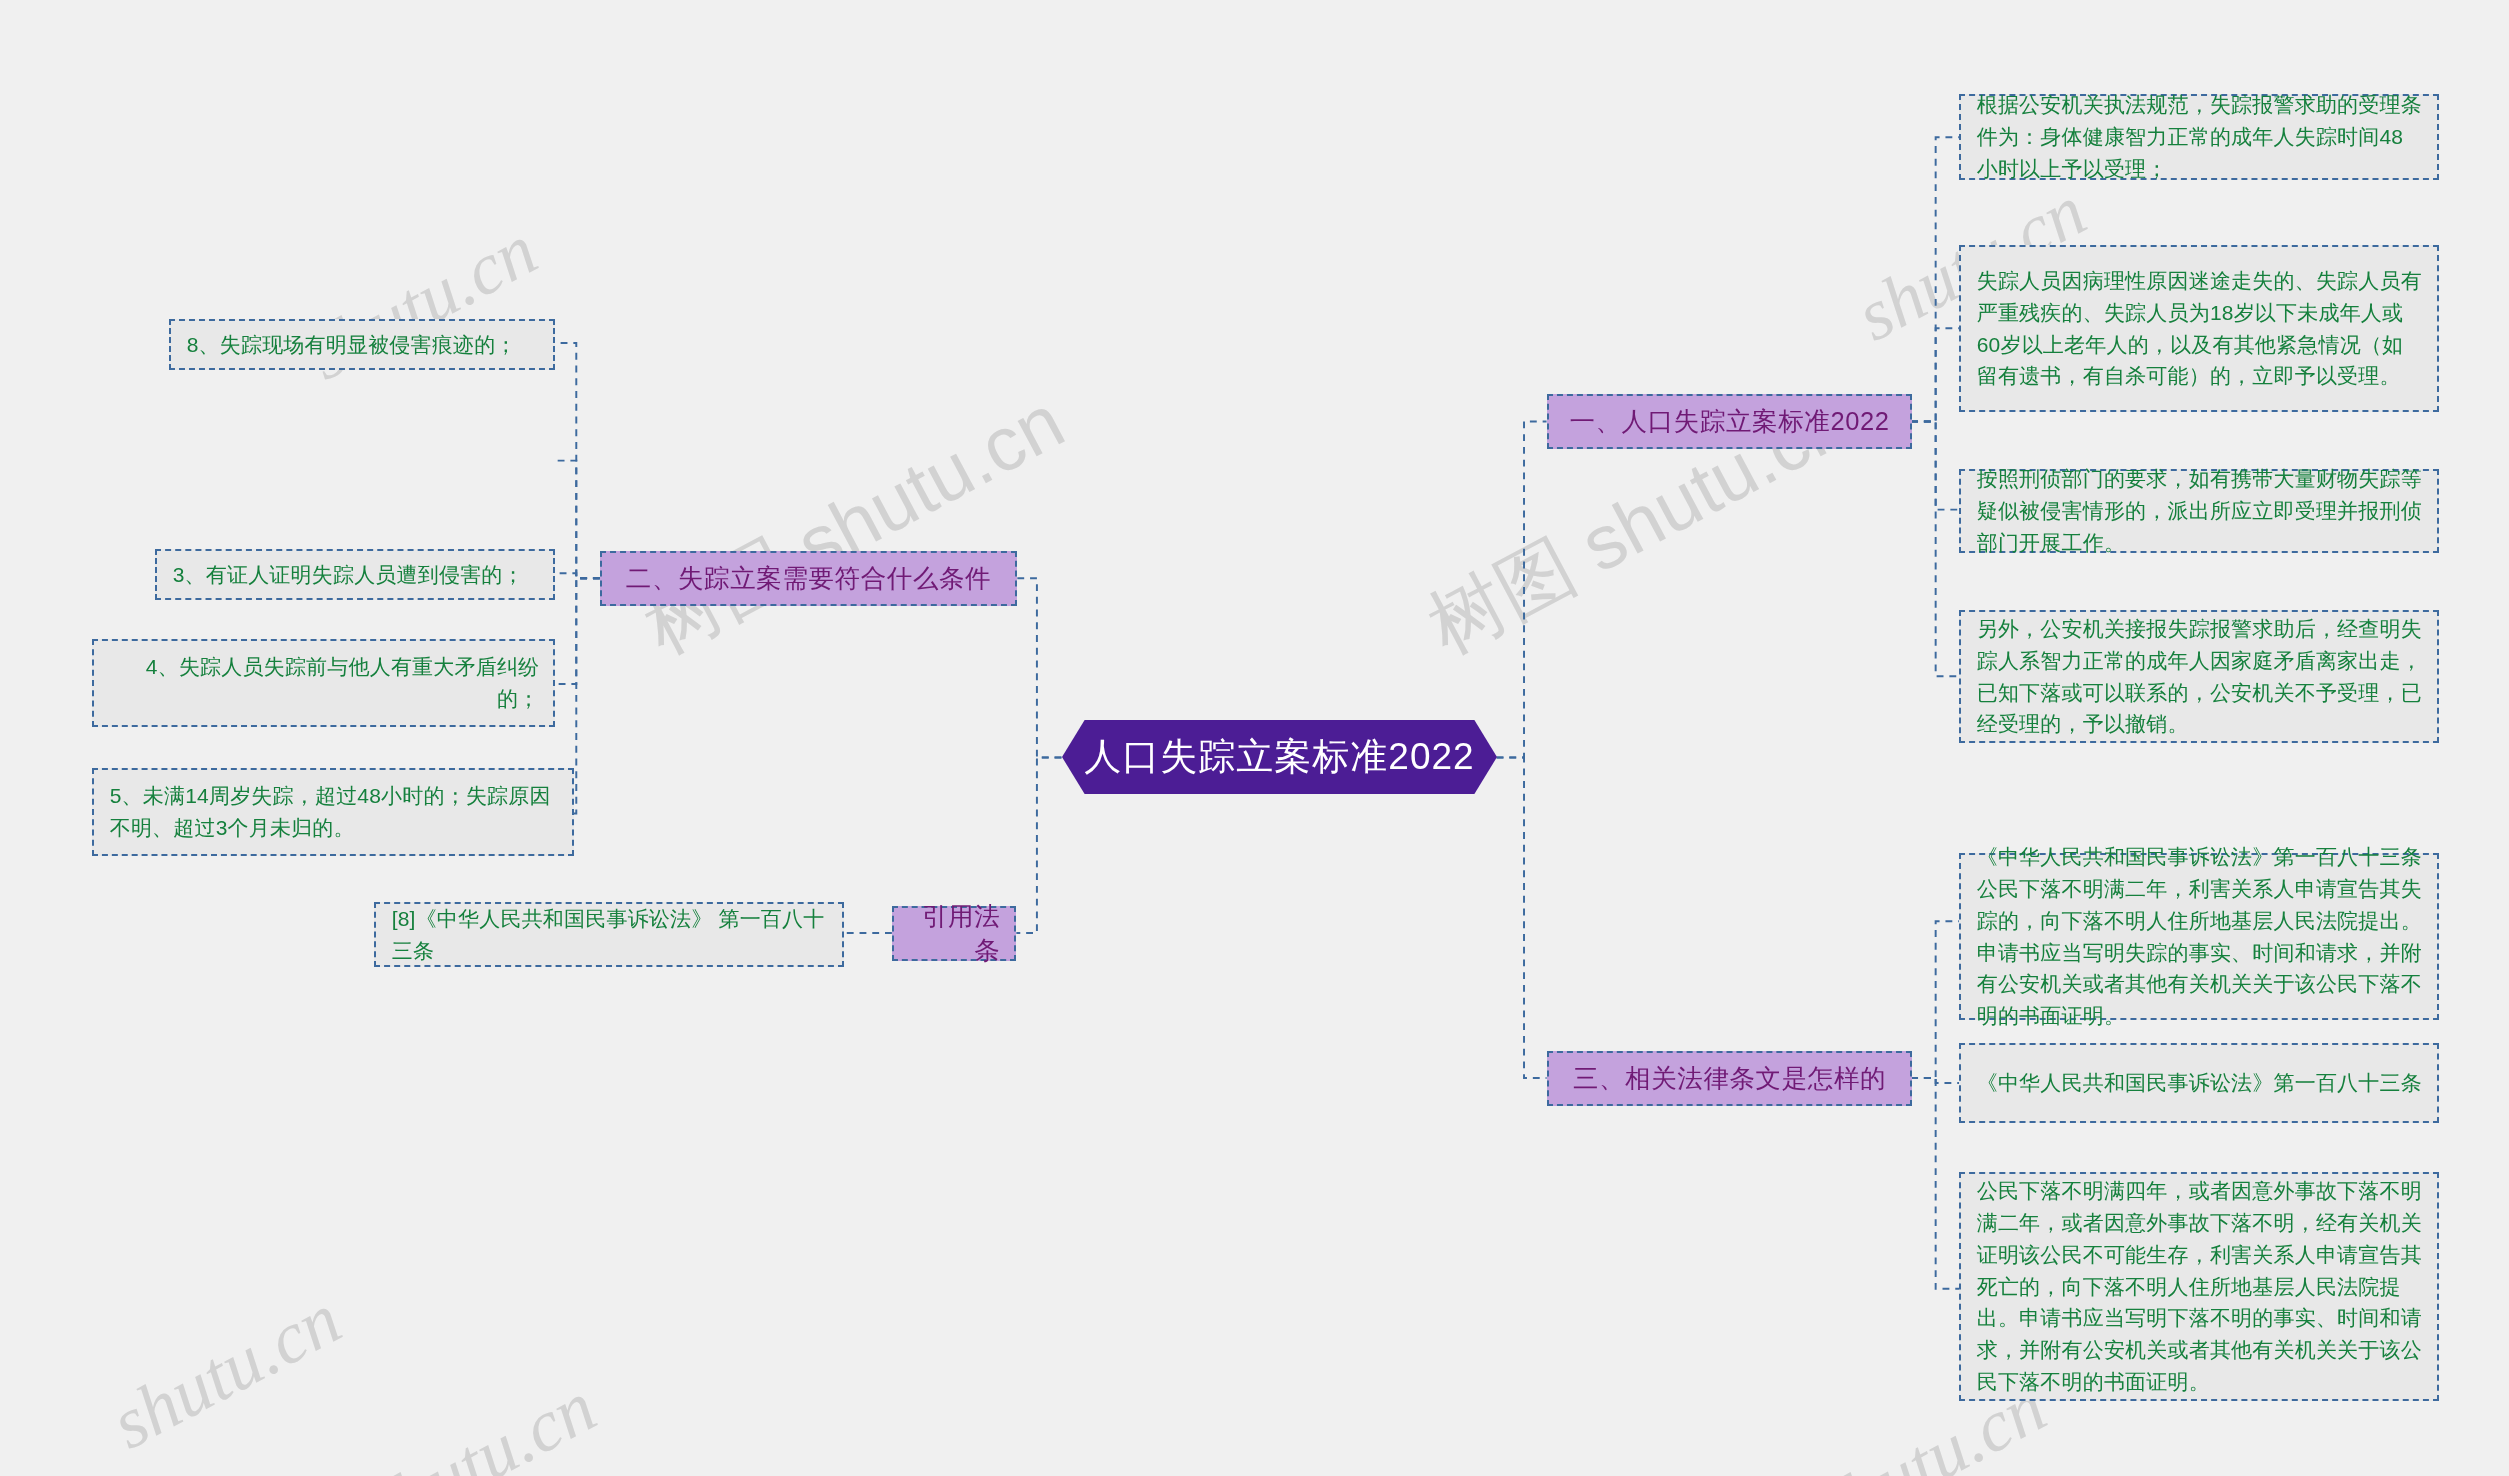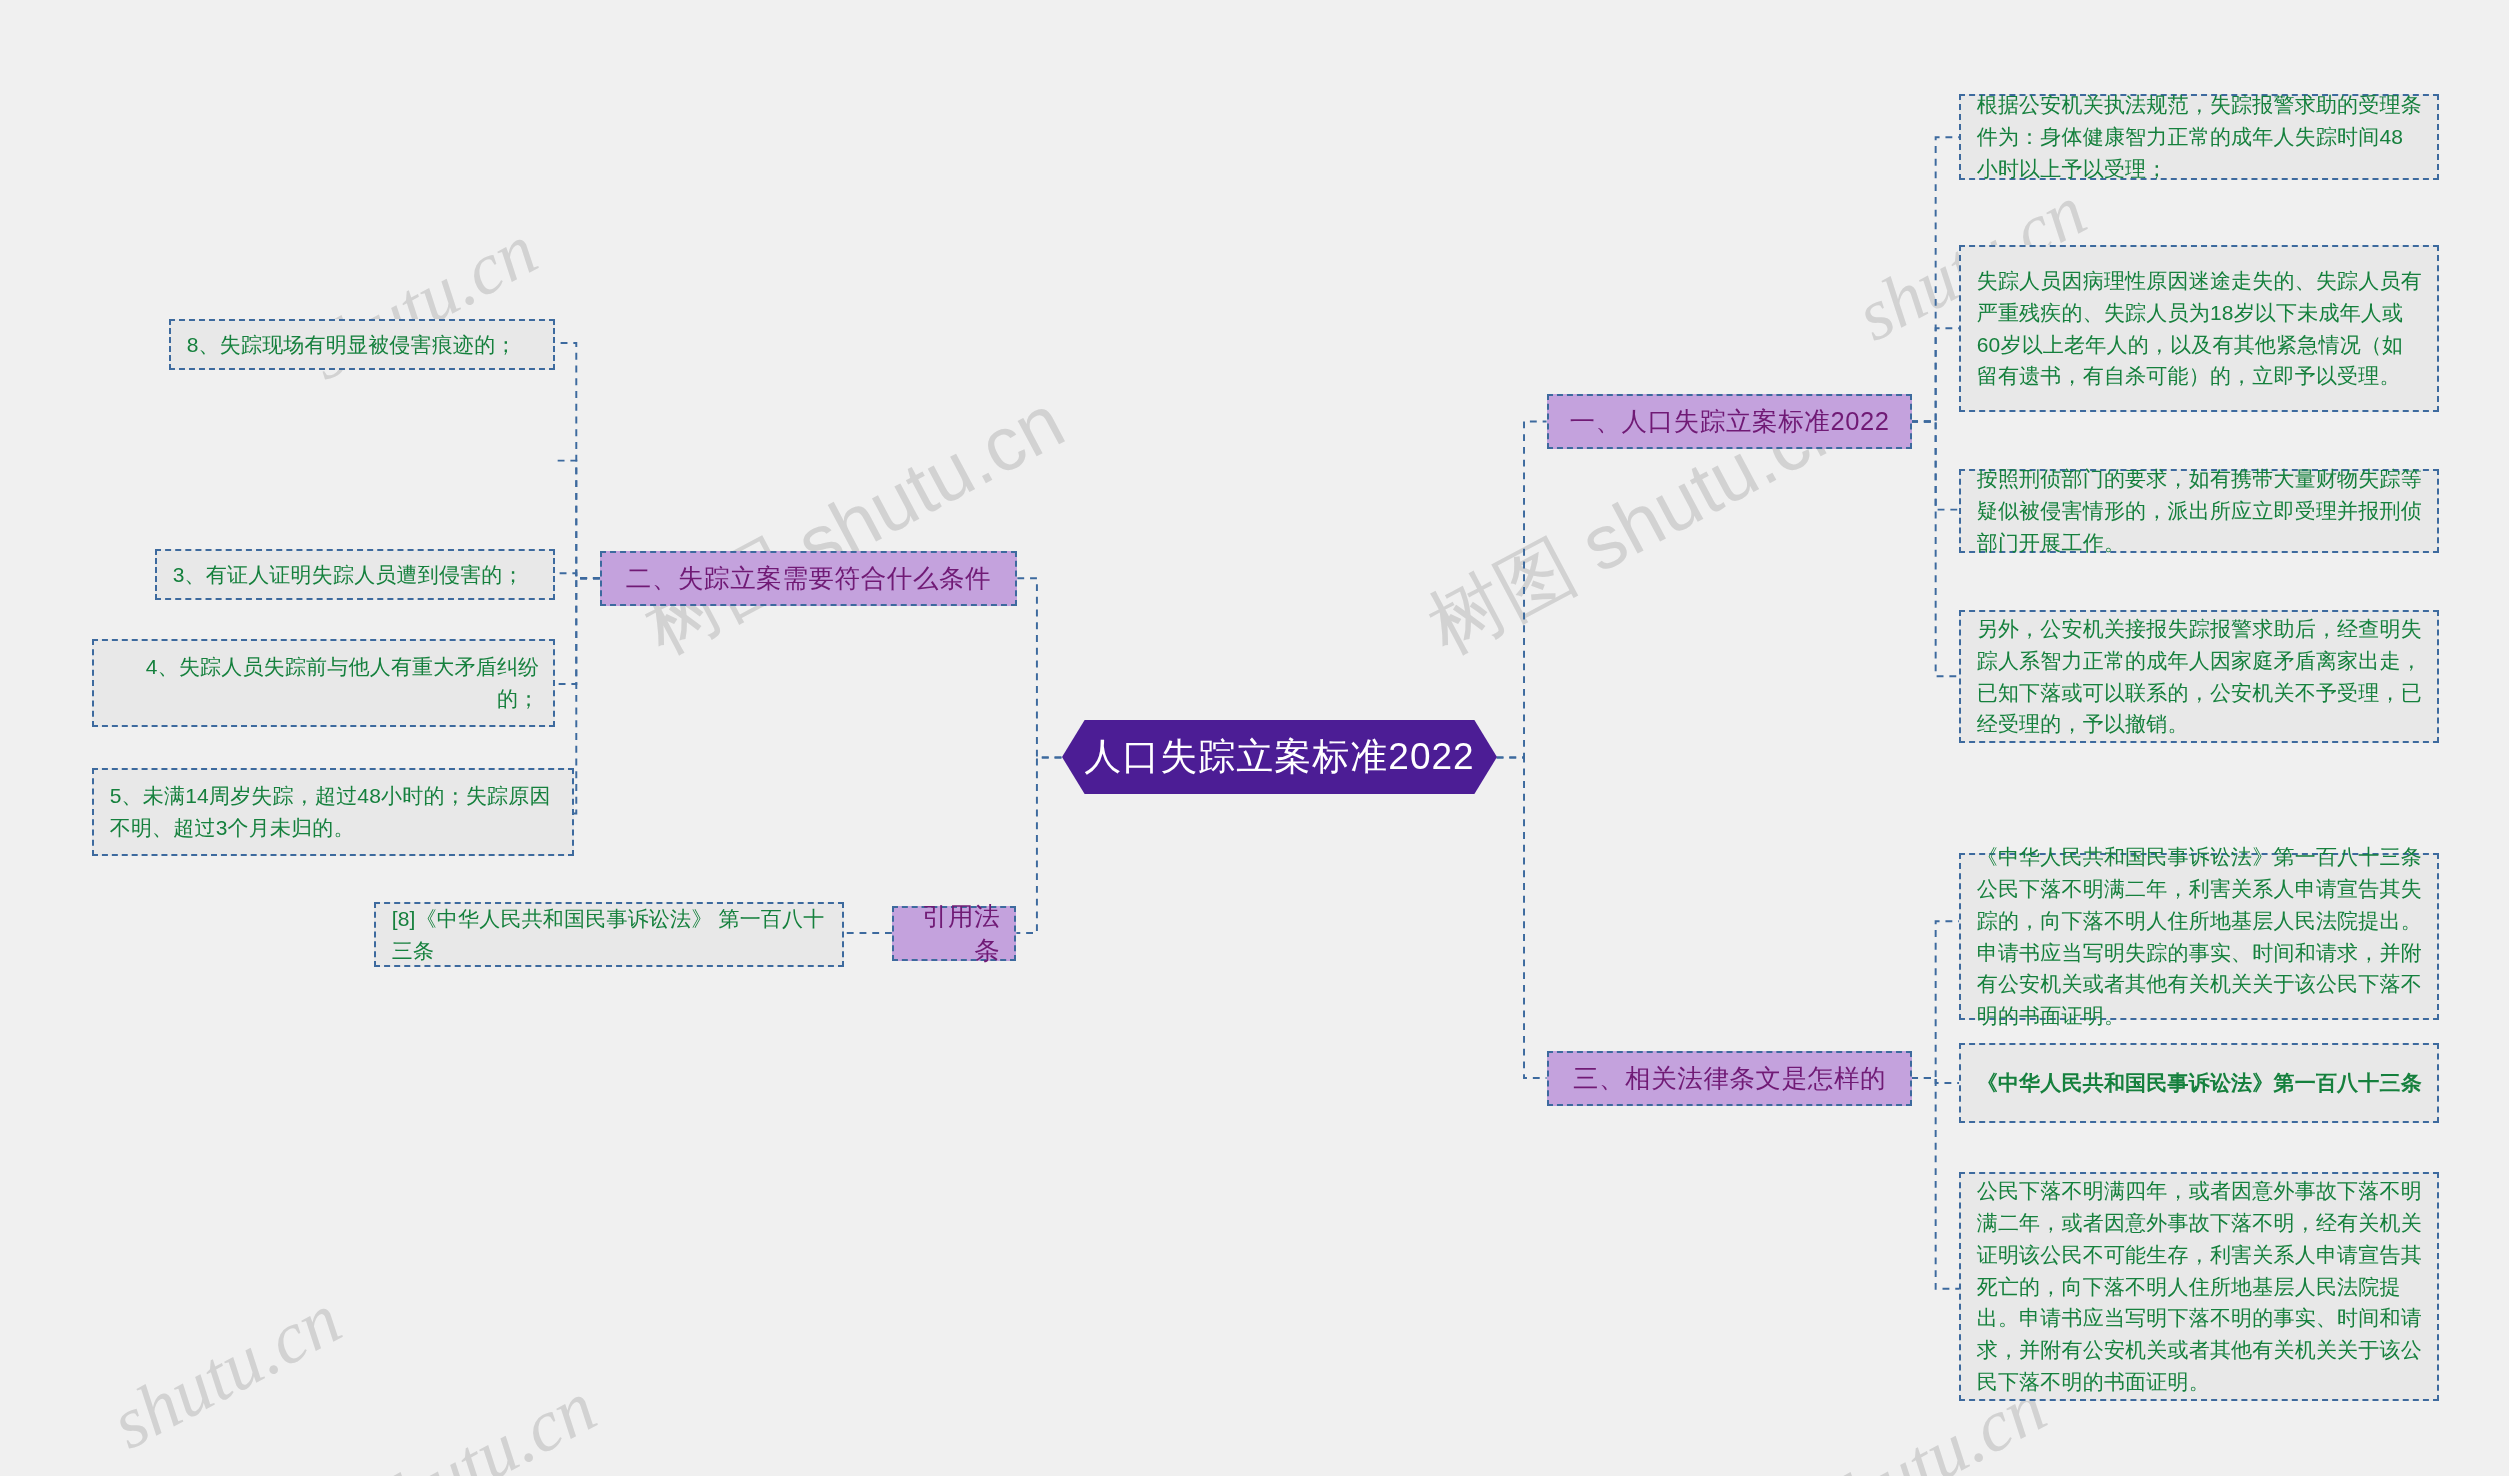--- a/index.html
+++ b/index.html
@@ -192,21 +192,21 @@
   </div>
 
   <div class="node leaf" style="left:1959px; top:853px; width:480px; height:167px;">
     <span class="txt">《中华人民共和国民事诉讼法》第一百八十三条公民下落不明满二年，利害关系人申请宣告其失踪的，向下落不明人住所地基层人民法院提出。申请书应当写明失踪的事实、时间和请求，并附有公安机关或者其他有关机关关于该公民下落不明的书面证明。</span>
   </div>
 
   <div class="node branch" style="left:1547px; top:1051px; width:365px; height:55px;">
     <span class="txt">三、相关法律条文是怎样的</span>
   </div>
 
-  <div class="node leaf" style="left:1959px; top:1043px; width:480px; height:80px;font-weight:bold;">
+  <div class="node leaf" style="left:1959px; top:1043px; width:480px; height:80px;">
     <span class="txt">《中华人民共和国民事诉讼法》第一百八十三条</span>
   </div>
 
   <div class="node leaf" style="left:1959px; top:1172px; width:480px; height:229px;">
     <span class="txt">公民下落不明满四年，或者因意外事故下落不明满二年，或者因意外事故下落不明，经有关机关证明该公民不可能生存，利害关系人申请宣告其死亡的，向下落不明人住所地基层人民法院提出。申请书应当写明下落不明的事实、时间和请求，并附有公安机关或者其他有关机关关于该公民下落不明的书面证明。</span>
   </div>
 
   <div class="node branch branch-small" style="left:892px; top:906px; width:124px; height:55px;">
     <span class="txt">引用法条</span>
   </div>

